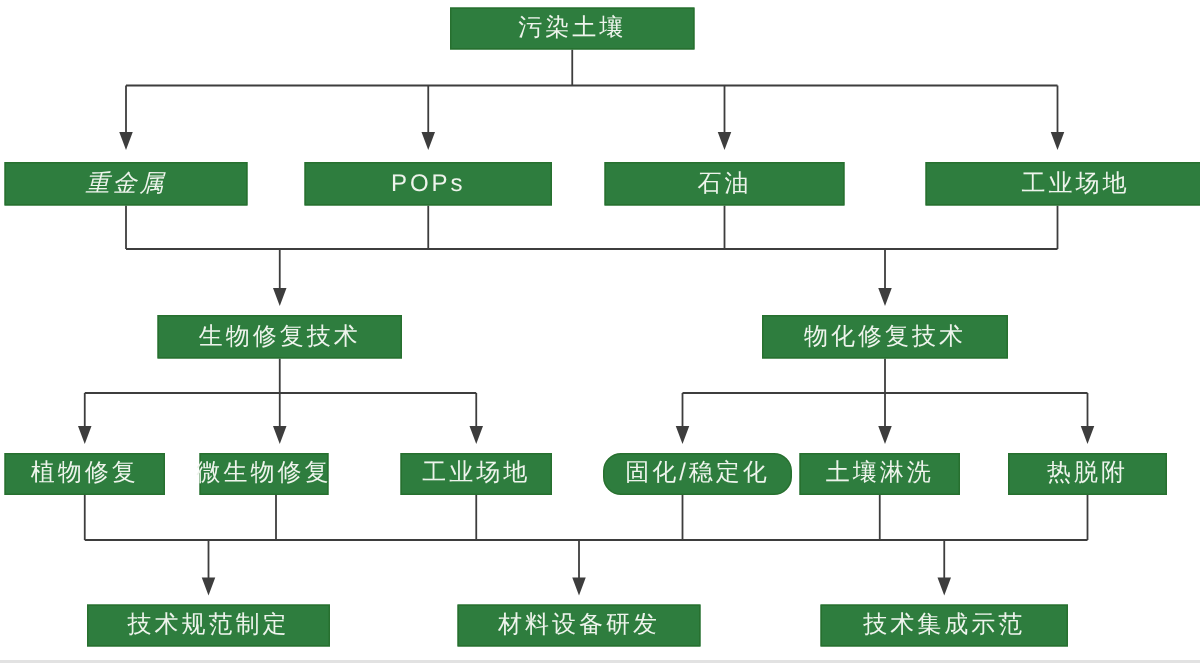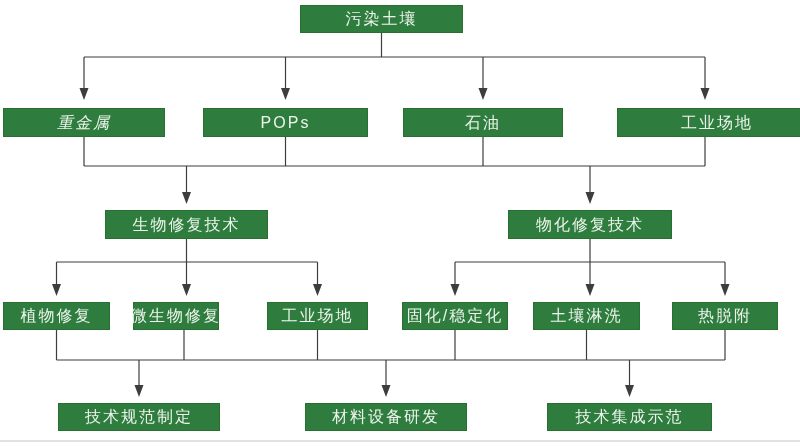--- a/index.html
+++ b/index.html
@@ -109,21 +109,21 @@
   <div class="node" style="left:203px;top:108px;width:165px;height:29px;">POPs</div>
   <div class="node" style="left:403px;top:108px;width:160px;height:29px;">石油</div>
   <div class="node" style="left:617px;top:108px;width:200px;height:29px;">工业场地</div>
 
   <div class="node" style="left:105px;top:210px;width:163px;height:29px;">生物修复技术</div>
   <div class="node" style="left:508px;top:210px;width:164px;height:29px;">物化修复技术</div>
 
   <div class="node" style="left:3px;top:302px;width:107px;height:28px;">植物修复</div>
   <div class="node" style="left:133px;top:302px;width:86px;height:28px;">微生物修复</div>
   <div class="node" style="left:267px;top:302px;width:101px;height:28px;">工业场地</div>
-  <div class="node" style="left:402px;top:302px;width:106px;height:28px;">固化/稳定化</div>
+  <div class="node" style="left:402px;top:302px;width:126px;height:28px;border-radius:12px;">固化/稳定化</div>
   <div class="node" style="left:672px;top:302px;width:106px;height:28px;">热脱附</div>
   <div class="node" style="left:533px;top:302px;width:107px;height:28px;">土壤淋洗</div>
 
   <div class="node" style="left:58px;top:403px;width:162px;height:28px;">技术规范制定</div>
   <div class="node" style="left:305px;top:403px;width:162px;height:28px;">材料设备研发</div>
   <div class="node" style="left:547px;top:403px;width:165px;height:28px;">技术集成示范</div>
 
   <div class="bottom-rule"></div>
 </div>
 

